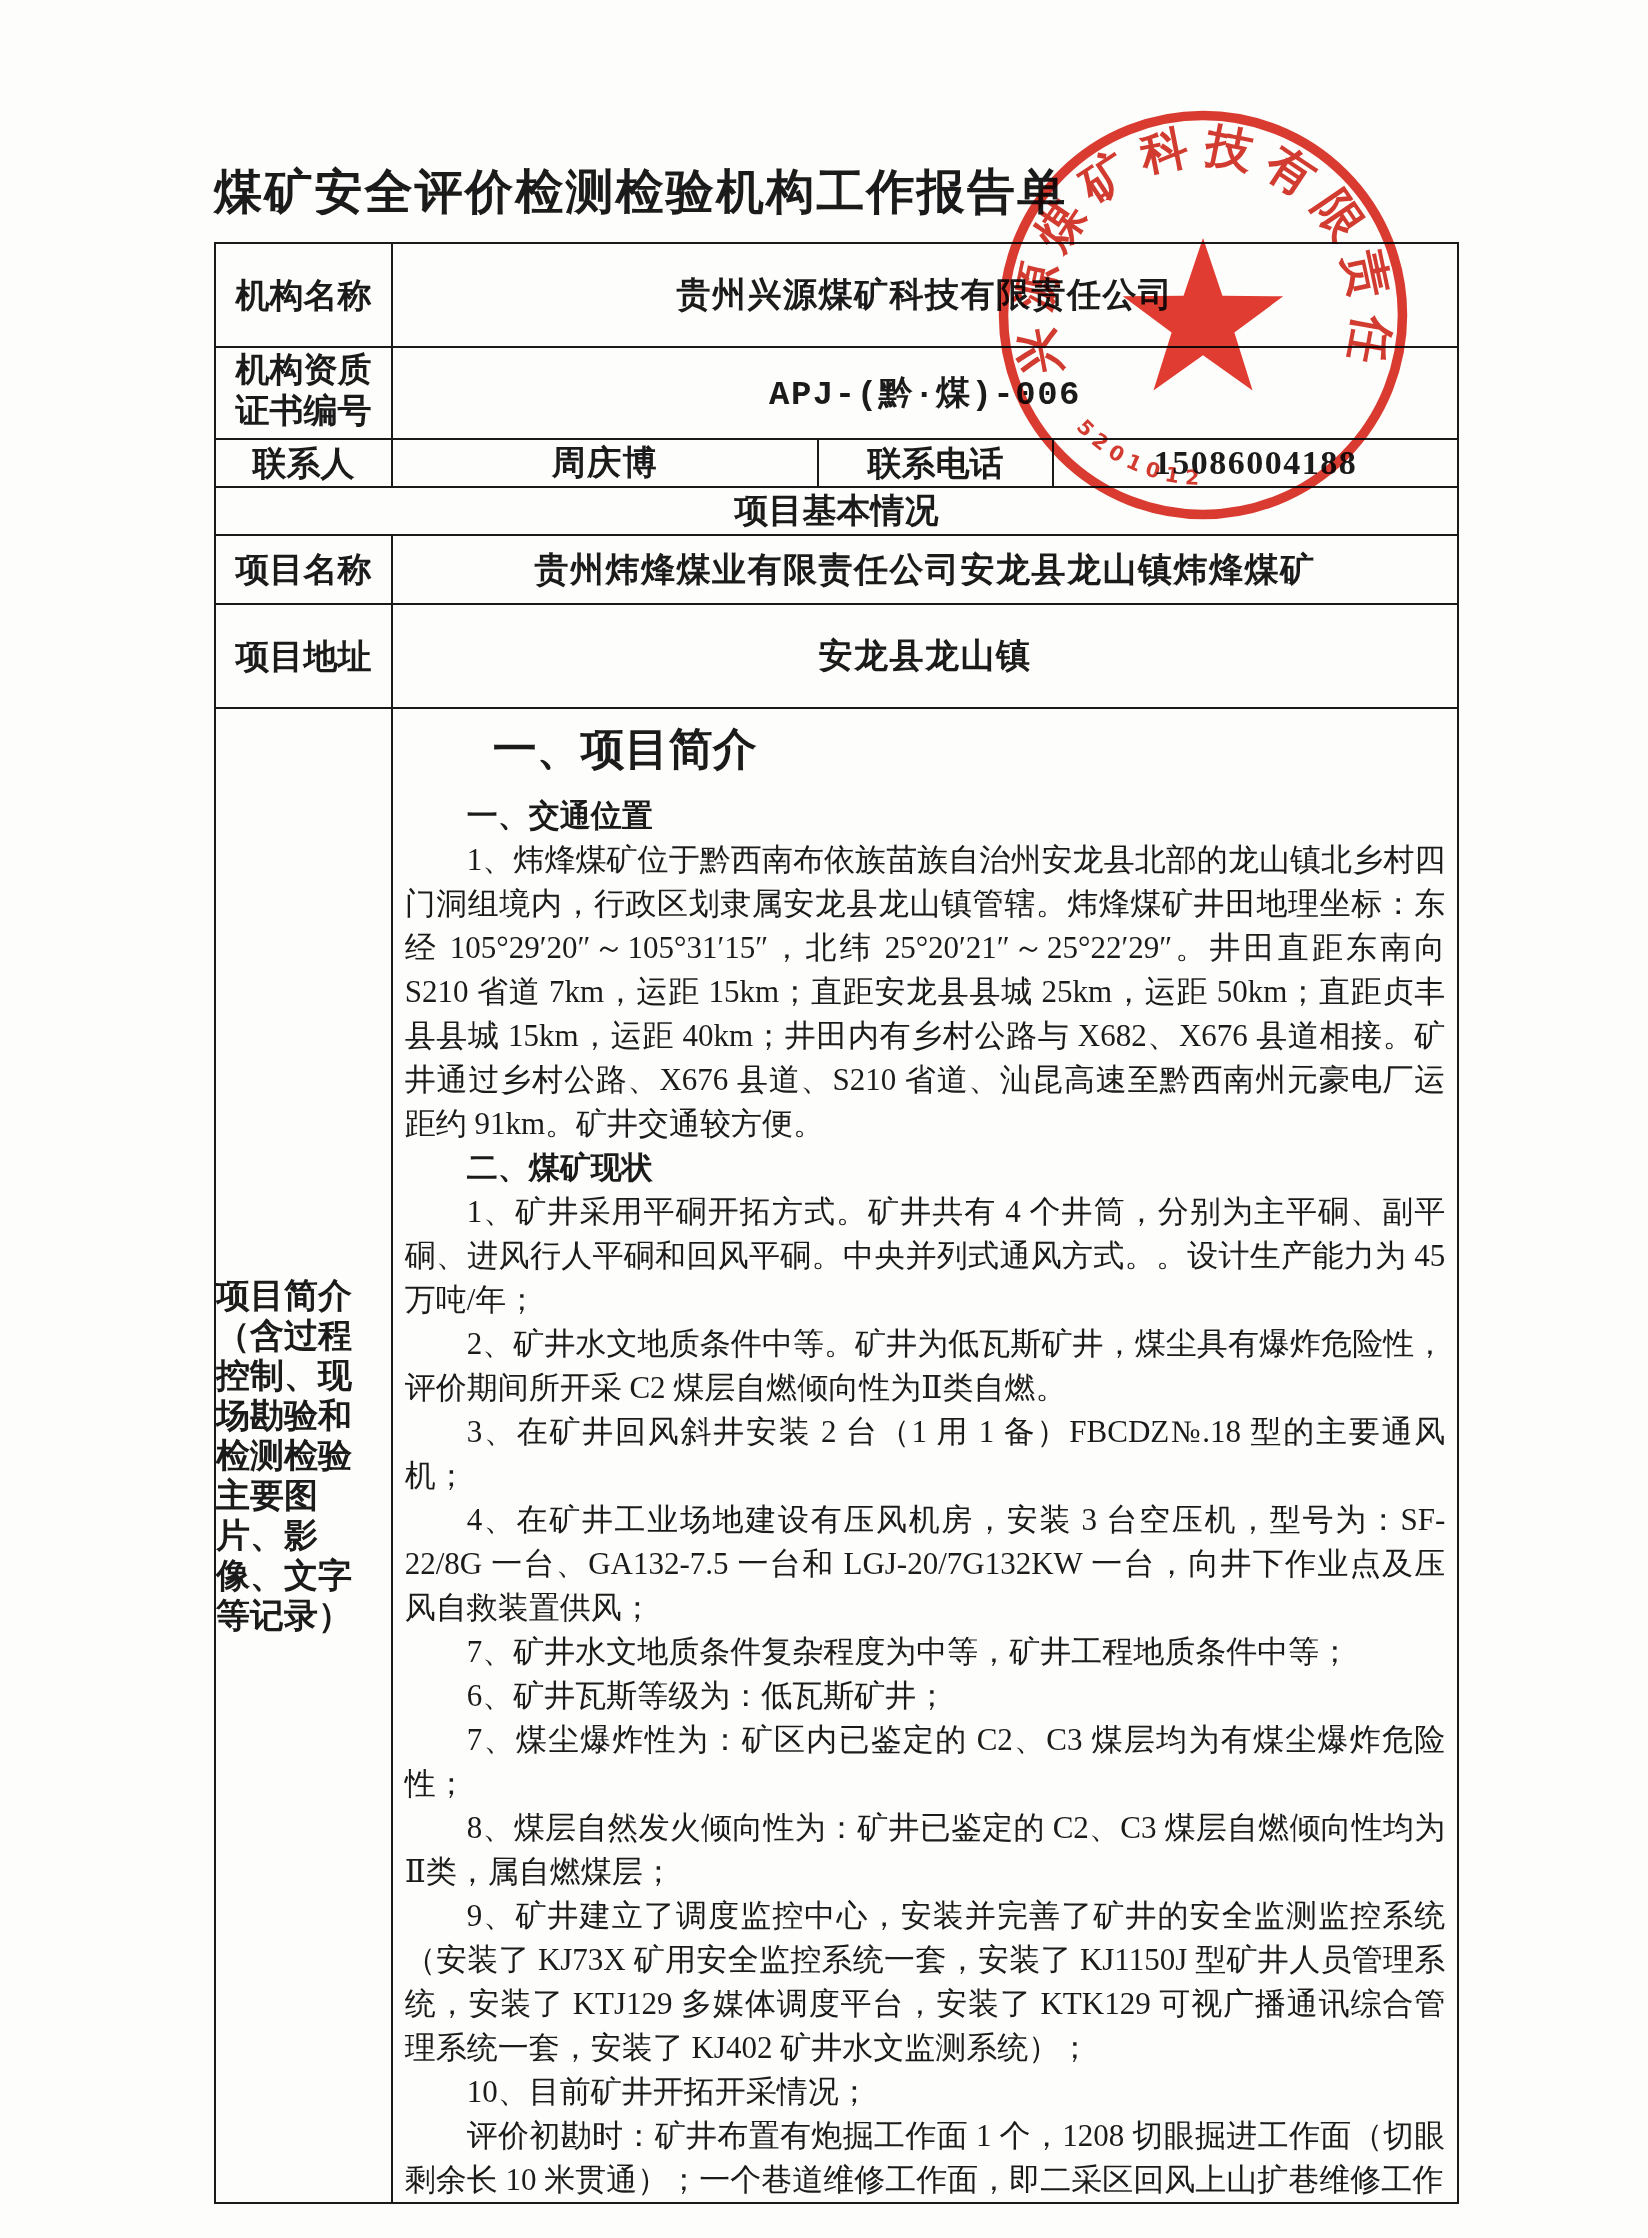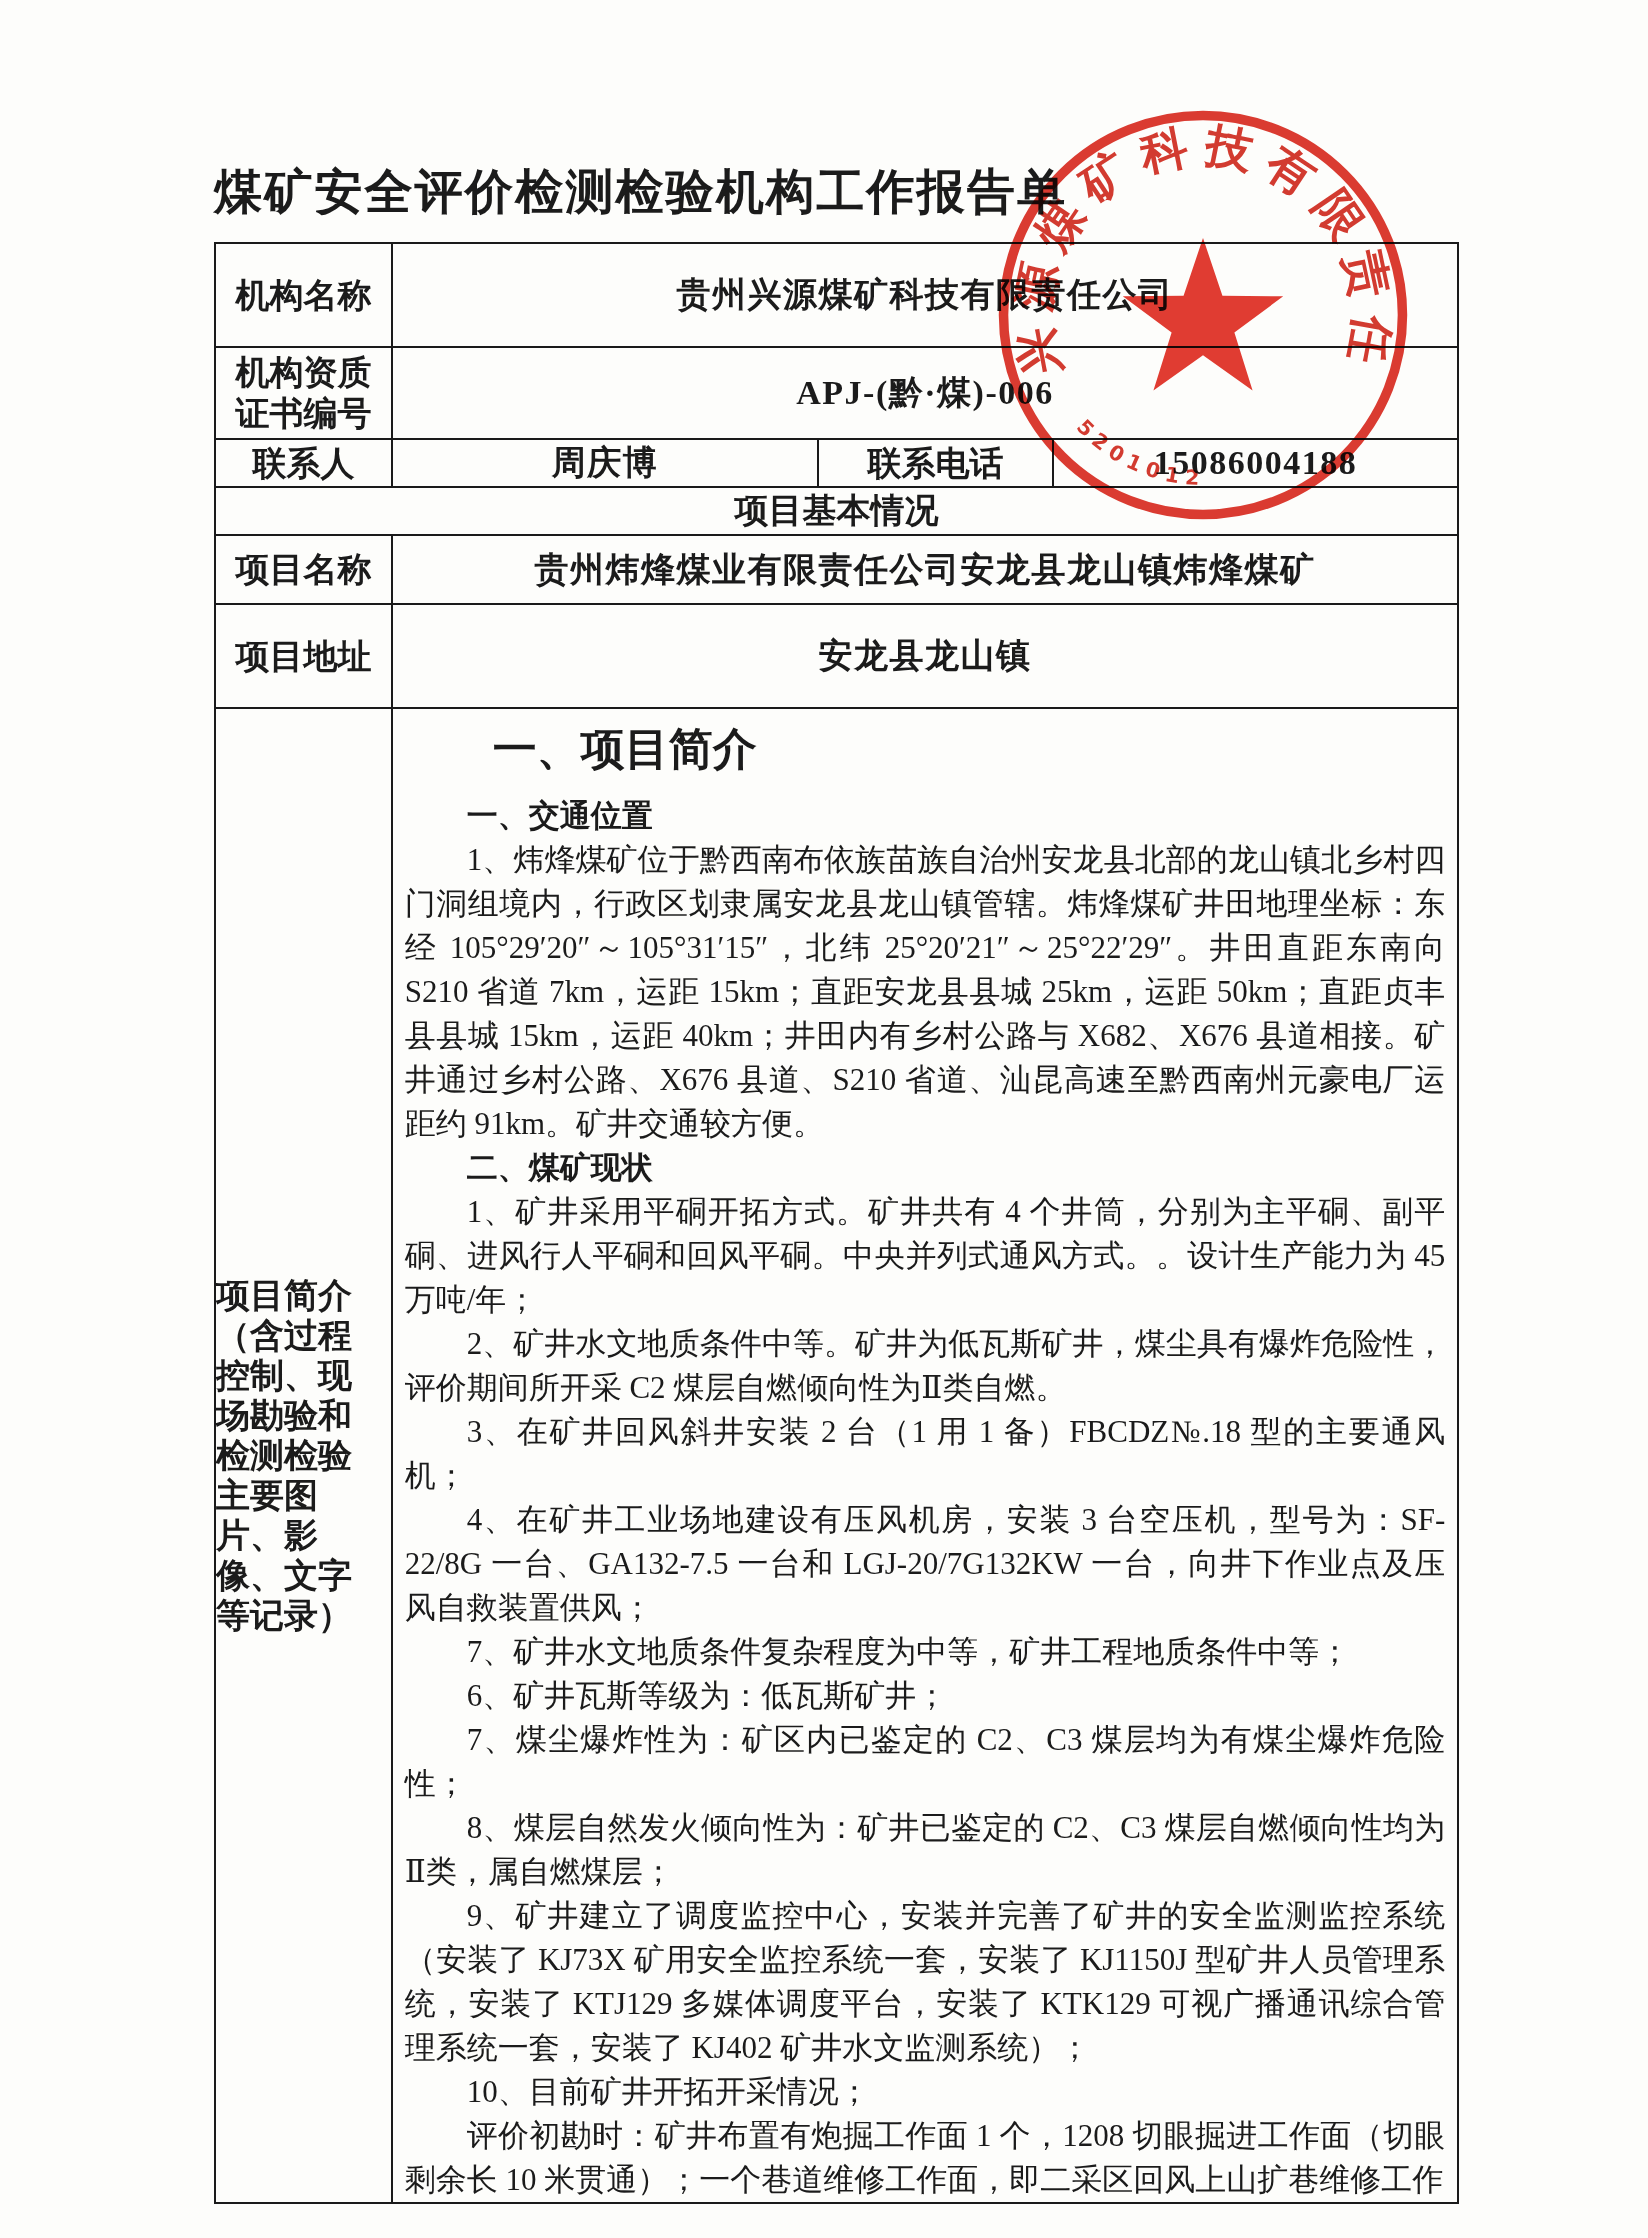--- a/index.html
+++ b/index.html
@@ -101,21 +101,21 @@
       <col style="width:177px">
         <col style="width:426px">
         <col style="width:235px">
         <col style="width:405px">
     </colgroup>
     <tbody>
         <tr style="height:104px;">
       <td class="lbl">机构名称</td>
       <td class="val" colspan="3">贵州兴源煤矿科技有限责任公司</td>
     </tr>
-    <tr style="height:92px;">
+    <tr style="height:92px;font-family:Liberation Mono, monospace;">
       <td class="lbl" style="white-space:pre-line;">机构资质
 证书编号</td>
       <td class="val" colspan="3">APJ-(黔·煤)-006</td>
     </tr>
     <tr style="height:48px;">
       <td class="lbl">联系人</td>
       <td class="val">周庆博</td>
       <td class="lbl">联系电话</td>
       <td class="val">15086004188</td>
     </tr>

